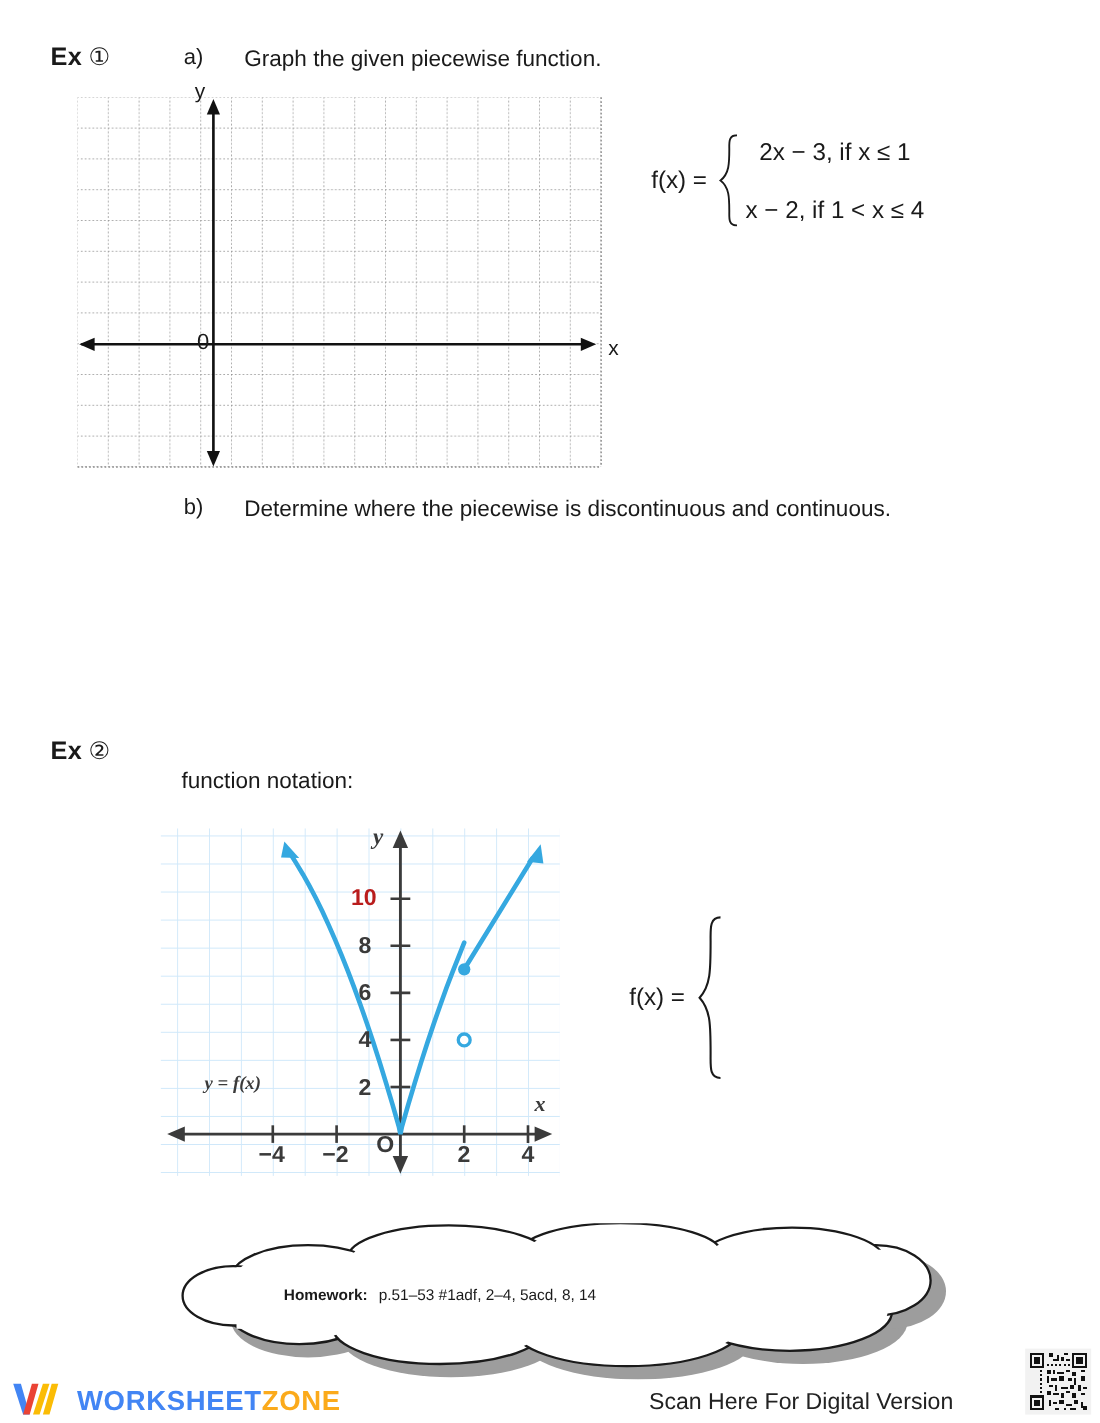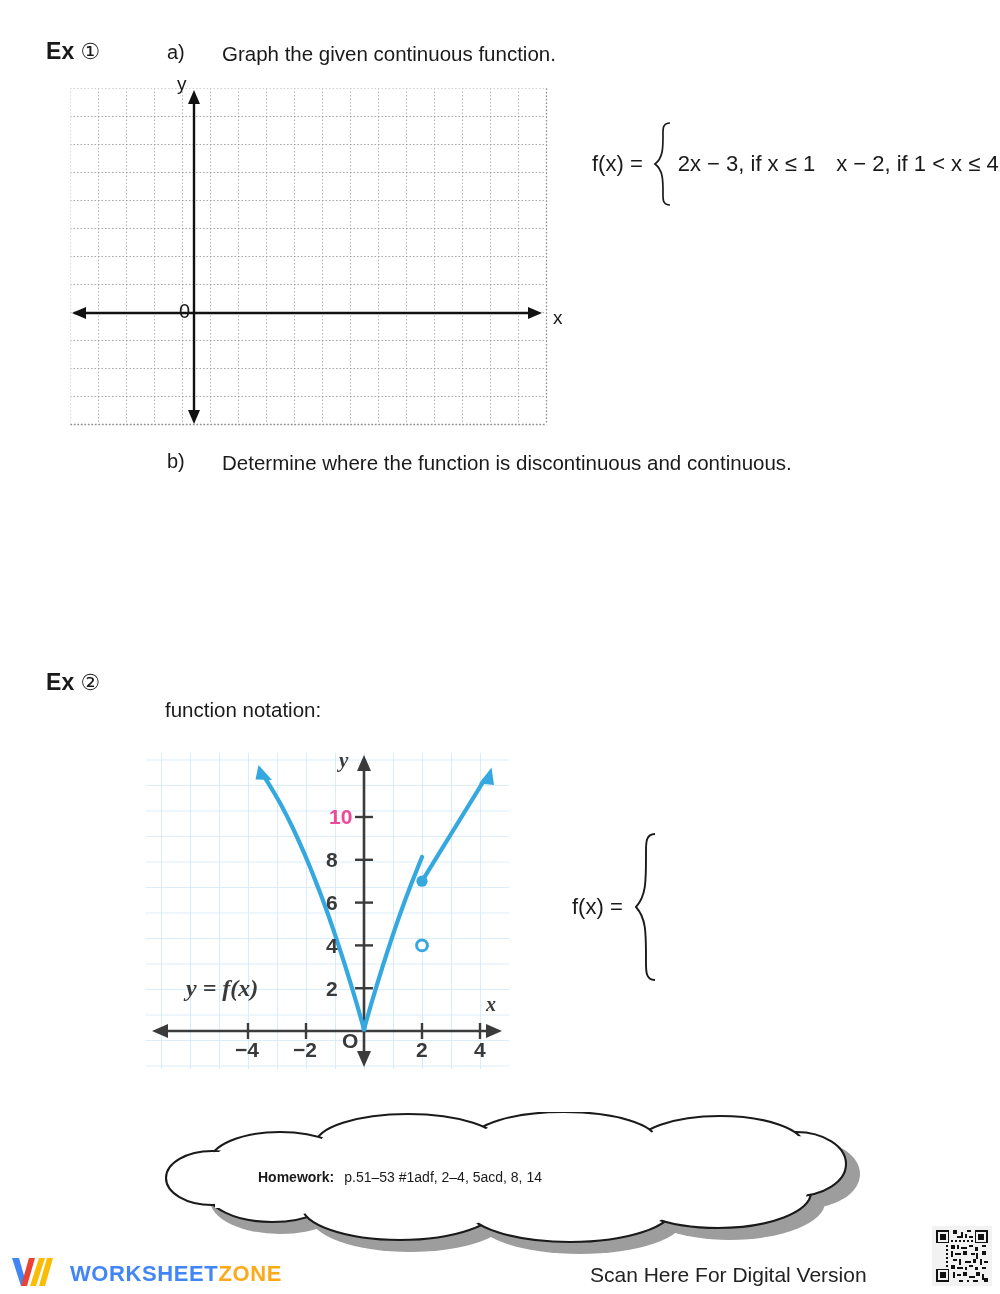--- a/index.html
+++ b/index.html
@@ -60,22 +60,22 @@
   }
   #piecewise1 .fx { margin-right: 9px; white-space: nowrap; }
   #piecewise1 .brace {
     width: 22px;
     height: 84px;
     position: relative;
     margin-right: 4px;
   }
   #piecewise1 .cases {
     display: flex;
-    flex-direction: row;
-    align-items: flex-end;
+    flex-direction: column;
+    align-items: center;
     line-height: 1.42;
     white-space: nowrap;
     gap: 21px;
   }
   sup.sq { font-size: 13px; vertical-align: super; }
 
   
   #graph2-wrap {
     position: absolute;
     left: 146px;
@@ -117,21 +117,21 @@
 
   
   #logo-wrap {
     position: absolute;
     left: 8px;
     top: 1255px;
     display: flex;
     align-items: center;
   }
   #logo-text {
-    font-size: 22px;
+    font-size: 25px;
     font-weight: bold;
     letter-spacing: .6px;
     margin-left: 10px;
     white-space: nowrap;
   }
   #logo-text .w1 { color: #4285f4; }
   #logo-text .w2 { color: #fbaa1b; }
   #scan-text {
     position: absolute;
     left: 590px;
@@ -152,21 +152,21 @@
   }
 </style>
 </head>
 <body>
 
 <div class="ex-label" style="left:46px; top:38px;">
   <span>Ex</span><span class="circnum">①</span>
 </div>
 
 <div class="q-letter" style="left:167px; top:41px;">a)</div>
-<div class="q-text" style="left:222px; top:40px;">Graph the given continuous function.</div>
+<div class="q-text" style="left:222px; top:40px;">Graph the given piecewise function.</div>
 
 <div id="graph1-wrap">
   <svg width="478" height="340" viewBox="0 0 478 340" xmlns="http://www.w3.org/2000/svg">
     <defs>
       <pattern id="dotgrid" width="28" height="28" patternUnits="userSpaceOnUse">
         <path d="M0 0 H28 M0 0 V28" fill="none" stroke="#8d8d8d" stroke-width="1.3" stroke-dasharray="1.6 1.9"></path>
       </pattern>
     </defs>
 
     <rect x="0.5" y="0.5" width="476" height="336" fill="#ffffff" stroke="none"></rect>
@@ -199,21 +199,21 @@
       <path d="M18 1 C10 1 11 8 11 14 C11 26 11 36 3 42 C11 48 11 58 11 70 C11 76 10 83 18 83" fill="none" stroke="#1a1a1a" stroke-width="1.7"></path>
     </svg>
   </span>
   <span class="cases">
     <span>2x − 3, if x ≤ 1</span>
     <span>x − 2, if 1 &lt; x ≤ 4</span>
   </span>
 </div>
 
 <div class="q-letter" style="left:167px; top:450px;">b)</div>
-<div class="q-text" style="left:222px; top:449px;">Determine where the function is discontinuous and continuous.</div>
+<div class="q-text" style="left:222px; top:449px;">Determine where the piecewise is discontinuous and continuous.</div>
 
 <div class="ex-label" style="left:46px; top:669px;">
   <span>Ex</span><span class="circnum">②</span>
 </div>
 
 <div class="q-text" style="left:165px; top:668px; width:760px;">
   <br>
   <span>function notation:</span>
 </div>
 
@@ -279,32 +279,32 @@
       <polygon points="345.5,14.5 333.0,30.5 348.0,32.0"></polygon>
     </g>
 
     <circle cx="276" cy="128.2" r="5.6" fill="#35a8e0"></circle>
   </svg>
 
   <span style="position:absolute; left:193px; top:-5px; font-size:21px; font-weight:bold; font-style:italic; color:#3a3a3a; font-family:'Liberation Serif',serif;">y</span>
   <span style="position:absolute; left:340px; top:240px; font-size:20px; font-weight:bold; font-style:italic; color:#3a3a3a; font-family:'Liberation Serif',serif;">x</span>
   <span style="position:absolute; left:196px; top:276px; font-size:21px; font-weight:bold; color:#3a3a3a;">O</span>
 
-  <span style="position:absolute; left:183px; top:52px; font-size:21px; font-weight:bold; color:#ec4899;">10</span>
+  <span style="position:absolute; left:173px; top:52px; font-size:21px; font-weight:bold; color:#b91c1c;">10</span>
   <span style="position:absolute; left:180px; top:95px; font-size:21px; font-weight:bold; color:#3a3a3a;">8</span>
   <span style="position:absolute; left:180px; top:138px; font-size:21px; font-weight:bold; color:#3a3a3a;">6</span>
   <span style="position:absolute; left:180px; top:181px; font-size:21px; font-weight:bold; color:#3a3a3a;">4</span>
   <span style="position:absolute; left:180px; top:224px; font-size:21px; font-weight:bold; color:#3a3a3a;">2</span>
 
   <span style="position:absolute; left:89px; top:285px; font-size:21px; font-weight:bold; color:#3a3a3a;">−4</span>
   <span style="position:absolute; left:147px; top:285px; font-size:21px; font-weight:bold; color:#3a3a3a;">−2</span>
   <span style="position:absolute; left:270px; top:285px; font-size:21px; font-weight:bold; color:#3a3a3a;">2</span>
   <span style="position:absolute; left:328px; top:285px; font-size:21px; font-weight:bold; color:#3a3a3a;">4</span>
 
-  <span style="position:absolute; left:40px; top:222px; font-size:24px; font-weight:bold; font-style:italic; color:#3a3a3a; font-family:'Liberation Serif',serif; white-space:nowrap;">y = f(x)</span>
+  <span style="position:absolute; left:40px; top:222px; font-size:17px; font-weight:bold; font-style:italic; color:#3a3a3a; font-family:'Liberation Serif',serif; white-space:nowrap;">y = f(x)</span>
 </div>
 
 <div id="piecewise2">
   <span class="fx">f(x) =</span>
   <span class="brace">
     <svg width="26" height="150" viewBox="0 0 26 150" xmlns="http://www.w3.org/2000/svg">
       <path d="M22 2 C12 2 13 12 13 24 C13 50 13 64 3 75 C13 86 13 100 13 126 C13 138 12 148 22 148" fill="none" stroke="#1a1a1a" stroke-width="1.9"></path>
     </svg>
   </span>
 </div>

